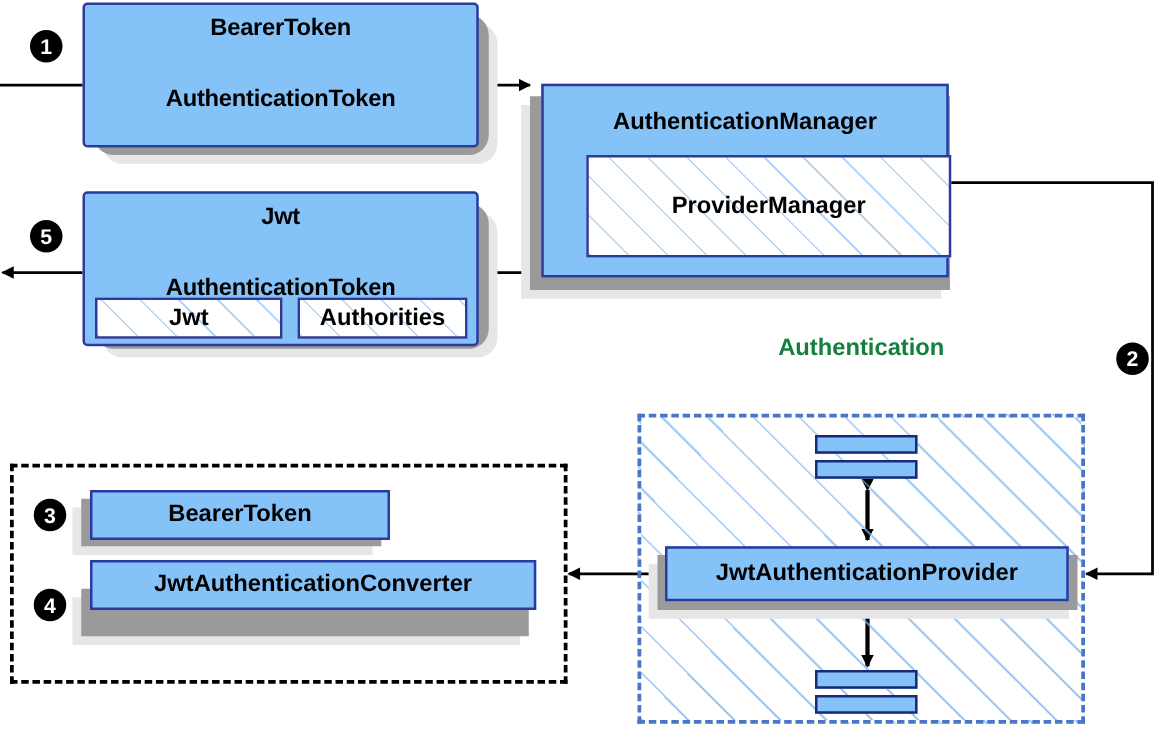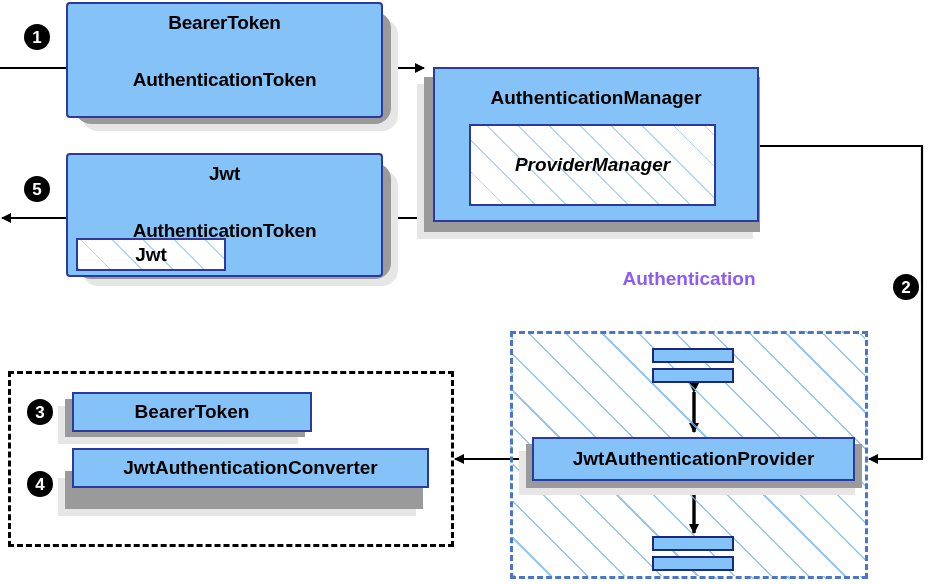--- a/index.html
+++ b/index.html
@@ -133,21 +133,21 @@
     line-height: 1;
     z-index: 12;
     box-shadow: 0 0 2px 1px rgba(255,255,255,0.85);
   }
 
   
   .caption {
     position: absolute;
     font-size: 19px;
     font-weight: bold;
-    color: #8b5cf6;
+    color: #15803d;
     text-align: center;
     line-height: 1.15;
     z-index: 10;
   }
 
   .plain-node { font-size: 19px; }
 </style>
 </head>
 <body>
 
@@ -212,29 +212,30 @@
   <div class="node card-round" style="left:66px; top:2px; width:317px; height:116px;">
     <div class="title">BearerToken</div>
     <div class="title">AuthenticationToken</div>
   </div>
 
   <div class="shadow dark" style="left:424px; top:77px; width:336px; height:155px;"></div>
   <div class="shadow light" style="left:417px; top:84px; width:336px; height:155px; z-index:2;"></div>
   <div class="node" style="left:433px; top:67px; width:326px; height:155px; align-items:flex-start; padding-top:18px;">
     <span class="plain-node">AuthenticationManager</span>
   </div>
-  <div class="hatch-box" style="left:469px; top:124px; width:247px; height:82px;font-style:italic;">ProviderManager</div>
+  <div class="hatch-box" style="left:469px; top:124px; width:292px; height:82px;">ProviderManager</div>
 
   <div class="shadow dark" style="left:75px; top:163px; width:316px; height:116px; border-radius:16px;"></div>
   <div class="shadow light" style="left:82px; top:170px; width:316px; height:116px; border-radius:16px; z-index:2;"></div>
   <div class="node card-round" style="left:66px; top:153px; width:317px; height:124px;">
     <div class="title">Jwt</div>
     <div class="title">AuthenticationToken</div>
   </div>
   <div class="hatch-box" style="left:76px; top:238px; width:150px; height:33px;">Jwt</div>
+  <div class="hatch-box" style="left:238px; top:238px; width:136px; height:33px;">Authorities</div>
 
   <div class="mini-bar" style="left:652px; top:348px; width:82px; height:15px;"></div>
   <div class="mini-bar" style="left:652px; top:368px; width:82px; height:15px;"></div>
 
   <div class="shadow dark" style="left:526px; top:444px; width:336px; height:44px;"></div>
   <div class="shadow light" style="left:519px; top:451px; width:336px; height:44px; z-index:2;"></div>
   <div class="node" style="left:532px; top:437px; width:323px; height:44px;">
     <span class="plain-node">JwtAuthenticationProvider</span>
   </div>
 

